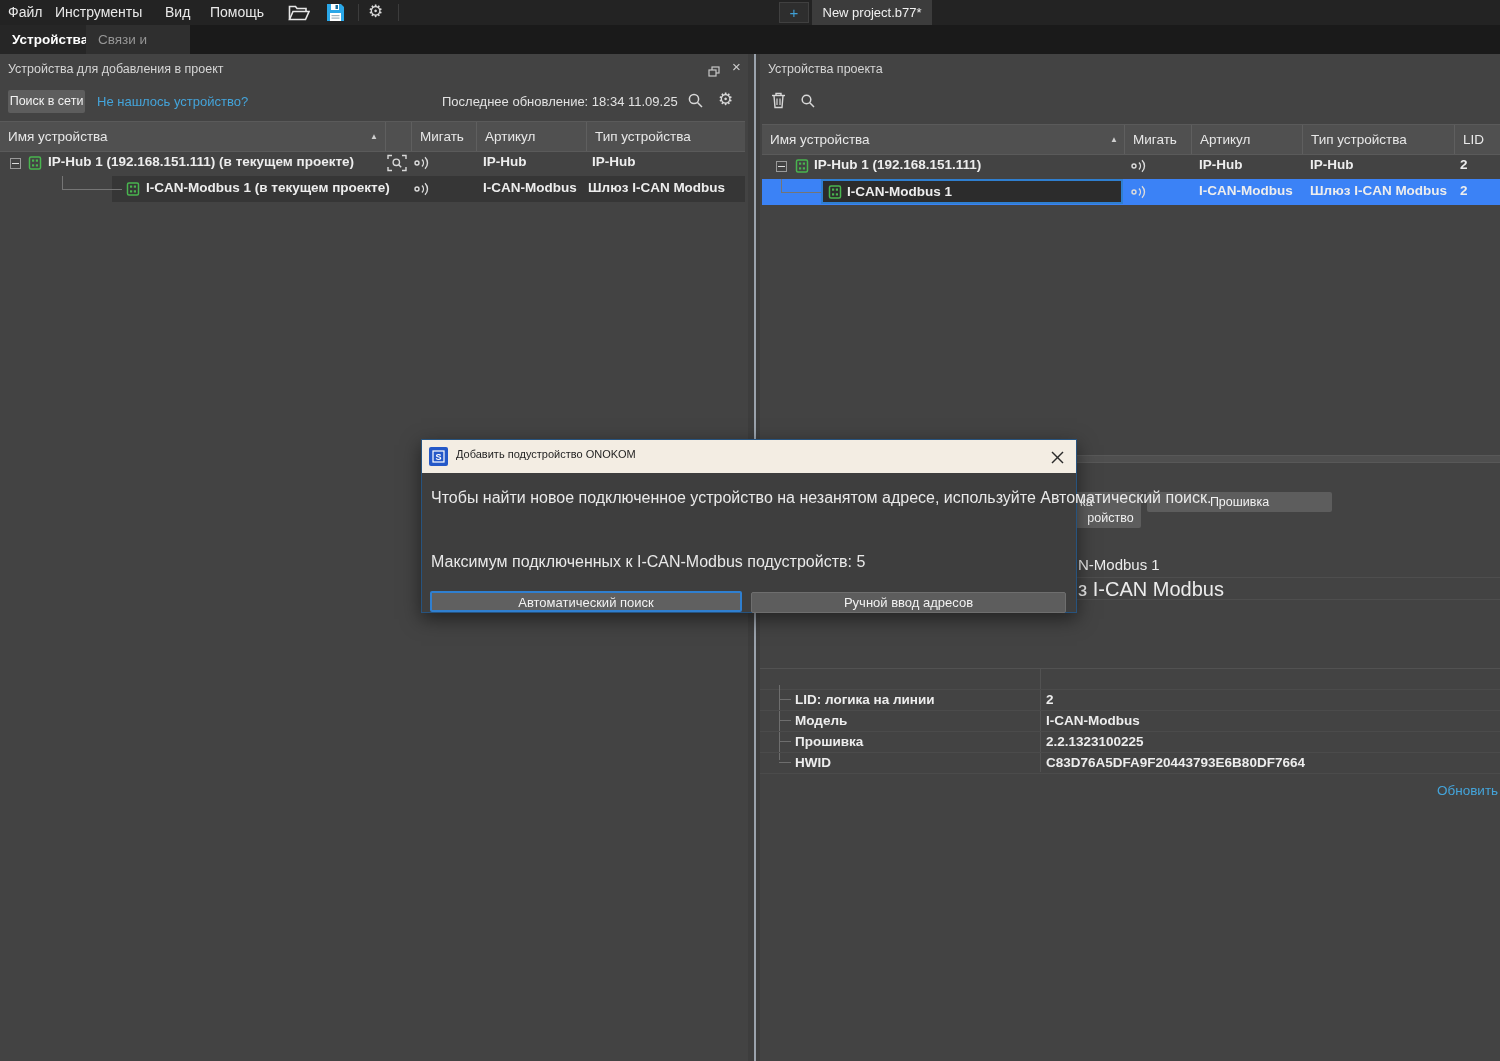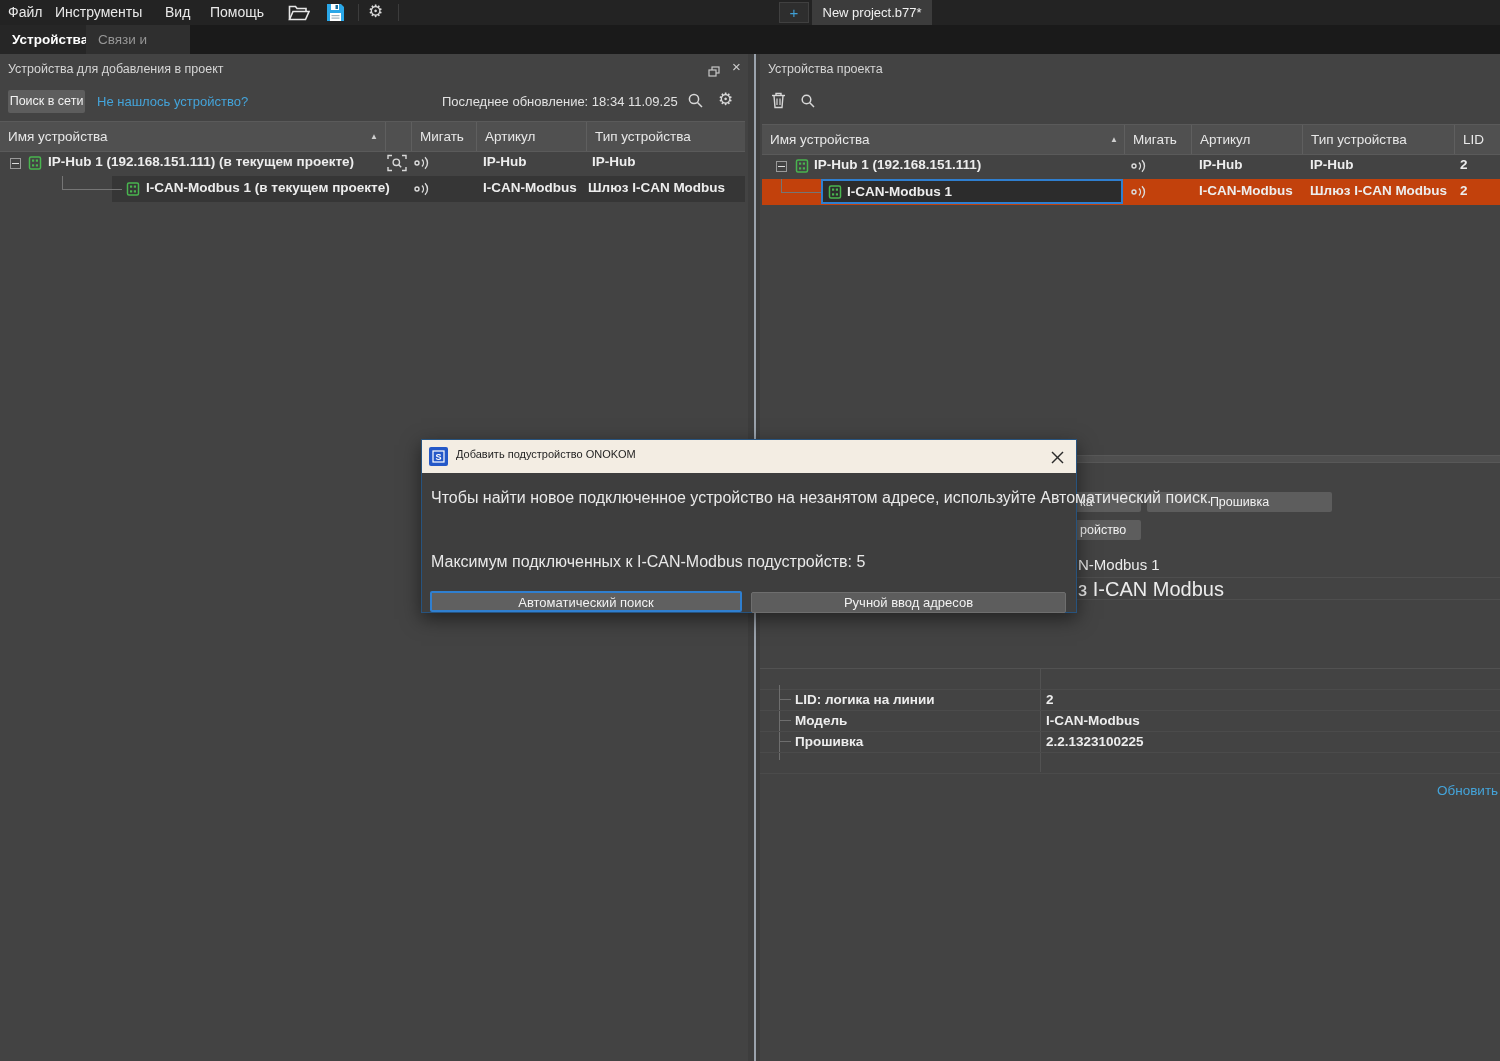--- a/index.html
+++ b/index.html
@@ -218,21 +218,21 @@
           <circle cx="4" cy="7" r="2" fill="none" stroke="#dcdcdc" stroke-width="1.4"></circle>
           <path d="M9 3.5 A5 5 0 0 1 9 10.5" fill="none" stroke="#dcdcdc" stroke-width="1.4"></path>
           <path d="M12 1.2 A8 8 0 0 1 12 12.8" fill="none" stroke="#dcdcdc" stroke-width="1.4"></path>
         </svg>
       </span>
       <span class="cell" style="left:437px;top:4px">IP-Hub</span>
       <span class="cell" style="left:548px;top:4px">IP-Hub</span>
       <span class="cell" style="left:698px;top:4px">2</span>
     </div>
 
-    <div class="abs" style="left:2px;top:125px;width:738px;height:26px;background:#c2410c">
+    <div class="abs" style="left:2px;top:125px;width:738px;height:26px;background:#3b82f6">
       <span class="treeline" style="left:19px;top:0;width:1px;height:13px"></span>
       <span class="treeline" style="left:19px;top:13px;width:41px;height:1px"></span>
       <div class="abs" style="left:59px;top:0;width:302px;height:25px;background:#2c2c2c;border:2px solid #2f7fd0;box-sizing:border-box">
         <span class="icn" style="left:5px;top:4px">
           <svg width="14" height="14" viewBox="0 0 14 14">
             <rect x="1.5" y="1" width="11" height="12" rx="1.5" fill="none" stroke="#49b54f" stroke-width="1.5"></rect>
             <rect x="4" y="3.5" width="2.2" height="2.2" fill="#49b54f"></rect>
               <rect x="7.8" y="3.5" width="2.2" height="2.2" fill="#49b54f"></rect>
             <rect x="4" y="8.3" width="2.2" height="2.2" fill="#49b54f"></rect>
               <rect x="7.8" y="8.3" width="2.2" height="2.2" fill="#49b54f"></rect>
@@ -254,21 +254,21 @@
 
     <div class="abs" style="left:0;top:401px;width:740px;height:8px;background:#4f4f4f;border-top:1px solid #585858;border-bottom:1px solid #585858;box-sizing:border-box"></div>
 
     <div class="abs" style="left:0;top:409px;width:740px;height:652px">
 
       <div class="abs btn" style="left:280px;top:29px;width:101px;height:20px;line-height:20px;text-align:left">
         <span style="margin-left:40px">ка</span>
       </div>
       <div class="abs btn" style="left:387px;top:29px;width:185px;height:20px;line-height:20px">Прошивка</div>
 
-      <div class="abs btn" style="left:280px;top:57px;width:101px;height:20px;line-height:20px;text-align:left">
+      <div class="abs btn" style="left:280px;top:45px;width:101px;height:20px;line-height:20px;text-align:center">
         <span style="margin-left:40px">ройство</span>
       </div>
 
       <span class="abs" style="left:318px;top:93px;font-size:15px;color:#ececec">N-Modbus 1</span>
       <div class="sepline" style="left:0;top:114px;width:740px"></div>
       <span class="abs" style="left:318px;top:115px;font-size:20px;color:#ececec">з I-CAN Modbus</span>
       <div class="sepline" style="left:0;top:136px;width:740px"></div>
 
       <div class="sepline" style="left:0;top:205px;width:740px;background:#525252"></div>
       <div class="abs" style="left:280px;top:205px;width:1px;height:104px;background:#525252"></div>
@@ -291,20 +291,25 @@
       </div>
       <div class="sepline" style="left:0;top:268px;width:740px;background:#4b4b4b"></div>
 
       <div class="abs" style="left:0;top:268px;width:740px;height:21px">
         <span class="treeline" style="left:19px;top:10px;width:12px;height:1px;background:#6e6e6e"></span>
         <span class="cell" style="left:35px;top:3px">Прошивка</span>
         <span class="cell" style="left:286px;top:3px">2.2.1323100225</span>
       </div>
       <div class="sepline" style="left:0;top:289px;width:740px;background:#4b4b4b"></div>
 
+      <div class="abs" style="left:0;top:289px;width:740px;height:21px">
+        <span class="treeline" style="left:19px;top:10px;width:12px;height:1px;background:#6e6e6e"></span>
+        <span class="cell" style="left:35px;top:3px">HWID</span>
+        <span class="cell" style="left:286px;top:3px">C83D76A5DFA9F20443793E6B80DF7664</span>
+      </div>
       <div class="sepline" style="left:0;top:310px;width:740px;background:#4b4b4b"></div>
 
       <span class="abs link" style="left:677px;top:320px;font-size:13.5px">Обновить</span>
     </div>
   </div>
 
   <div class="dialog">
     <div class="dlg-title">
       <span class="icn" style="left:7px;top:7px">
         <svg width="19" height="19" viewBox="0 0 19 19">

